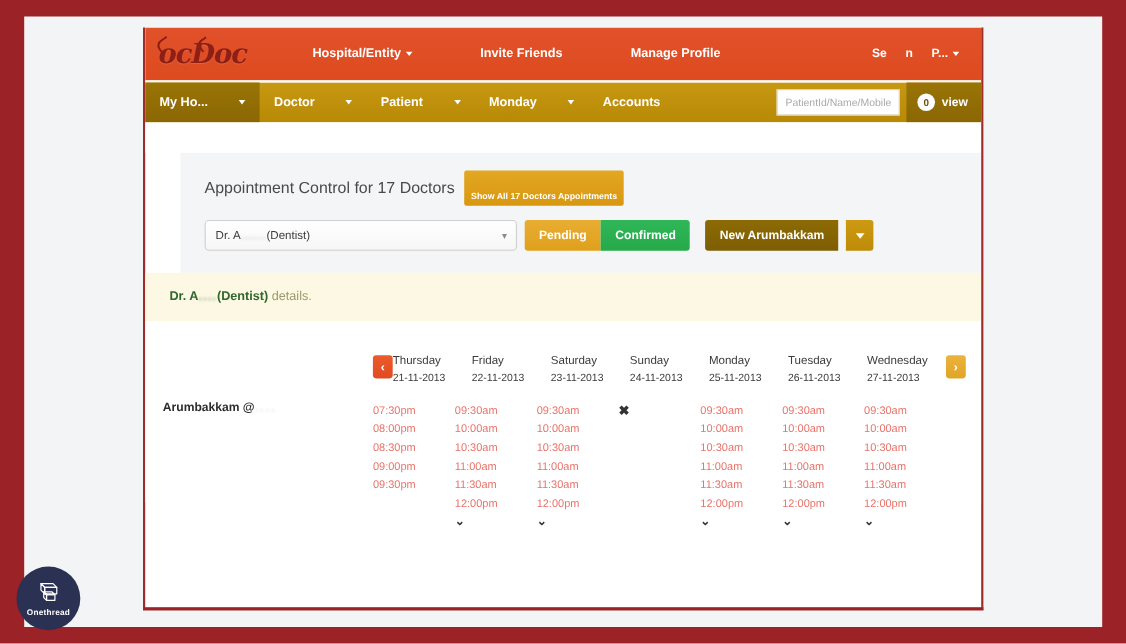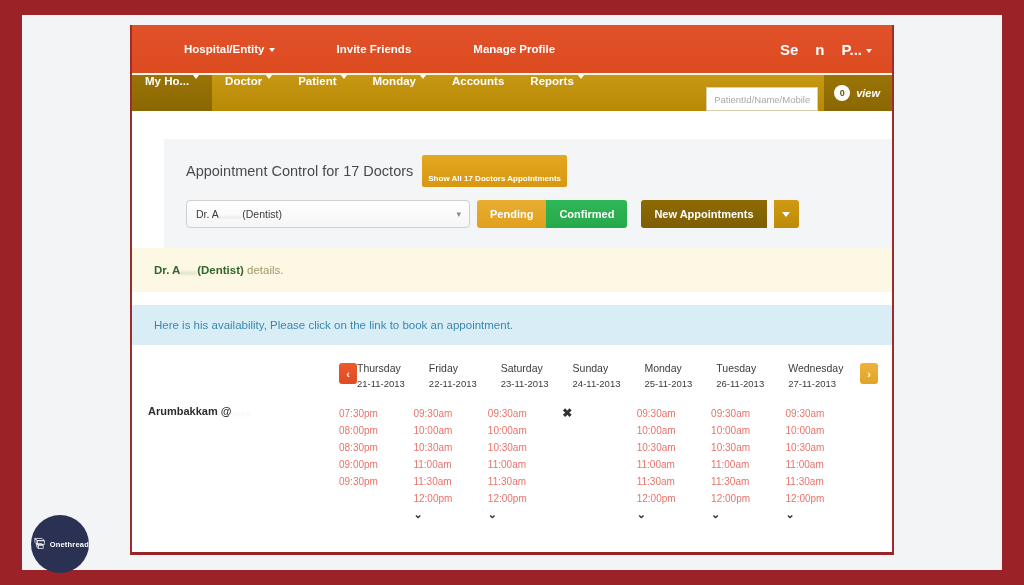--- a/index.html
+++ b/index.html
@@ -102,21 +102,21 @@
   }
   .topright {
     margin-left: auto;
     display: flex;
     align-items: center;
     gap: 17px;
     padding-right: 8px;
   }
   .topright span {
     color: #fff;
-    font-size: 15px;
+    font-size: 11px;
     font-weight: 700;
     white-space: nowrap;
     text-align: center;
   }
   .redacted {
     display: inline-block;
     color: rgba(255,255,255,.35);
     filter: blur(.6px);
   }
 
@@ -125,35 +125,37 @@
     height: 38px;
     background: #c19108;
     background: linear-gradient(180deg,#c79812 0%,#b78905 100%);
     border-top: 2px solid #fdf7ea;
     display: flex;
     align-items: stretch;
     position: relative;
   }
   .navitem {
     display: flex;
+    align-items: center;
     padding: 0 13px;
     color: #fff;
     font-size: 11.5px;
     font-weight: 700;
     text-decoration: none;
     white-space: nowrap;
+    gap: 24px;
   }
   .navitem.active {
     background: #8d6a04;
     background: linear-gradient(180deg,#9a7406 0%,#8a6703 100%);
   }
   .navright {
     margin-left: auto;
     display: flex;
-    align-items: flex-end;
+    align-items: center;
   }
   .searchbox {
     width: 112px; height: 24px;
     background: #fff;
     border: 1px solid #d9d0ae;
     display: flex; align-items: center;
     padding: 0 7px;
     margin-right: 6px;
   }
   .searchbox span {
@@ -175,21 +177,20 @@
     background: #fff;
     color: #6b5104;
     font-size: 9px;
     font-weight: 700;
     display: flex; align-items: center; justify-content: center;
   }
   .viewbtn .vlabel {
     color: #fff;
     font-size: 11px;
     font-weight: 700;
-    font-style: italic;
   }
 
   
   .spacer-white { height: 28px; background: #fff; }
 
   .control-panel {
     padding: 16px 22px 20px 22px;
     background: #f4f5f6;
     margin-left: 32px;
   }
@@ -352,26 +353,26 @@
     color: #333;
     font-size: 11px;
     font-weight: 700;
     line-height: 14px;
   }
   .head-spacer { height: 14px; }
 
   
   .onethread {
     position: absolute;
-    left: 31px; bottom: 12px;
+    left: 15px; bottom: 12px;
     width: 58px; height: 58px;
     border-radius: 50%;
     background: #2b3153;
     display: flex;
-    flex-direction: row;
+    flex-direction: column;
     align-items: center;
     justify-content: center;
     gap: 2px;
   }
   .ot-icon { width: 26px; height: 22px; }
   .ot-label {
     color: #fff;
     font-size: 7.5px;
     font-weight: 700;
     letter-spacing: .2px;
@@ -379,20 +380,25 @@
 </style>
 </head>
 <body>
 
 <div class="mat"></div>
 
 <div class="page">
 
   <div class="topbar">
 
+    <div class="logo">
+      <span class="logo-heart"></span>
+      <span class="logo-heart2"></span>
+      <span class="logo-text">ocDoc</span>
+    </div>
 
     <div class="topnav">
       <a href="#"><span>Hospital/Entity</span><i class="caret"></i></a>
       <a href="#"><span>Invite Friends</span></a>
       <a href="#"><span>Manage Profile</span></a>
     </div>
 
     <div class="topright">
       <span>Se</span>
       <span class="redacted">n</span>
@@ -413,24 +419,20 @@
         <span>Patient</span>
         <i class="caret"></i>
       </a>
     <a class="navitem" href="#">
         <span>Monday</span>
         <i class="caret"></i>
       </a>
     <a class="navitem" href="#">
         <span>Accounts</span>
       </a>
-    <a class="navitem" href="#">
-        <span>Reports</span>
-        <i class="caret"></i>
-      </a>
 
     <div class="navright">
       <div class="searchbox">
         <span>PatientId/Name/Mobile</span>
       </div>
       <div class="viewbtn">
         <span class="countbadge">0</span>
         <span class="vlabel">view</span>
       </div>
     </div>
@@ -448,34 +450,33 @@
       <div class="doc-select">
         <span>Dr. A</span>
           <span class="sel-blur">......</span>
           <span>(Dentist)</span>
         <span class="sel-caret">▾</span>
       </div>
 
       <div class="btn btn-pending">Pending</div>
       <div class="btn btn-confirmed" style="margin-left:-7px">Confirmed</div>
 
-      <div class="btn btn-new">New Appointments</div>
+      <div class="btn btn-new">New Arumbakkam</div>
       <div class="btn-new-caret">
         <i></i>
       </div>
     </div>
   </div>
 
   <div class="notice-yellow">
     <b>Dr. A</b><b class="nm-blur">....</b><b>(Dentist)</b><span> details.</span>
   </div>
 
   <div class="gap-white"></div>
 
-  <div class="notice-blue">Here is his availability, Please click on the link to book an appointment.</div>
 
   <div class="calendar">
 
     <div class="cal-row">
       <div class="venue" style="width:193px"></div>
       <div class="arrow-btn arrow-left">‹</div>
       <div class="daycols">
         <div class="daycol">
           <div class="dayname">Thursday</div>
           <div class="daydate">21-11-2013</div>

